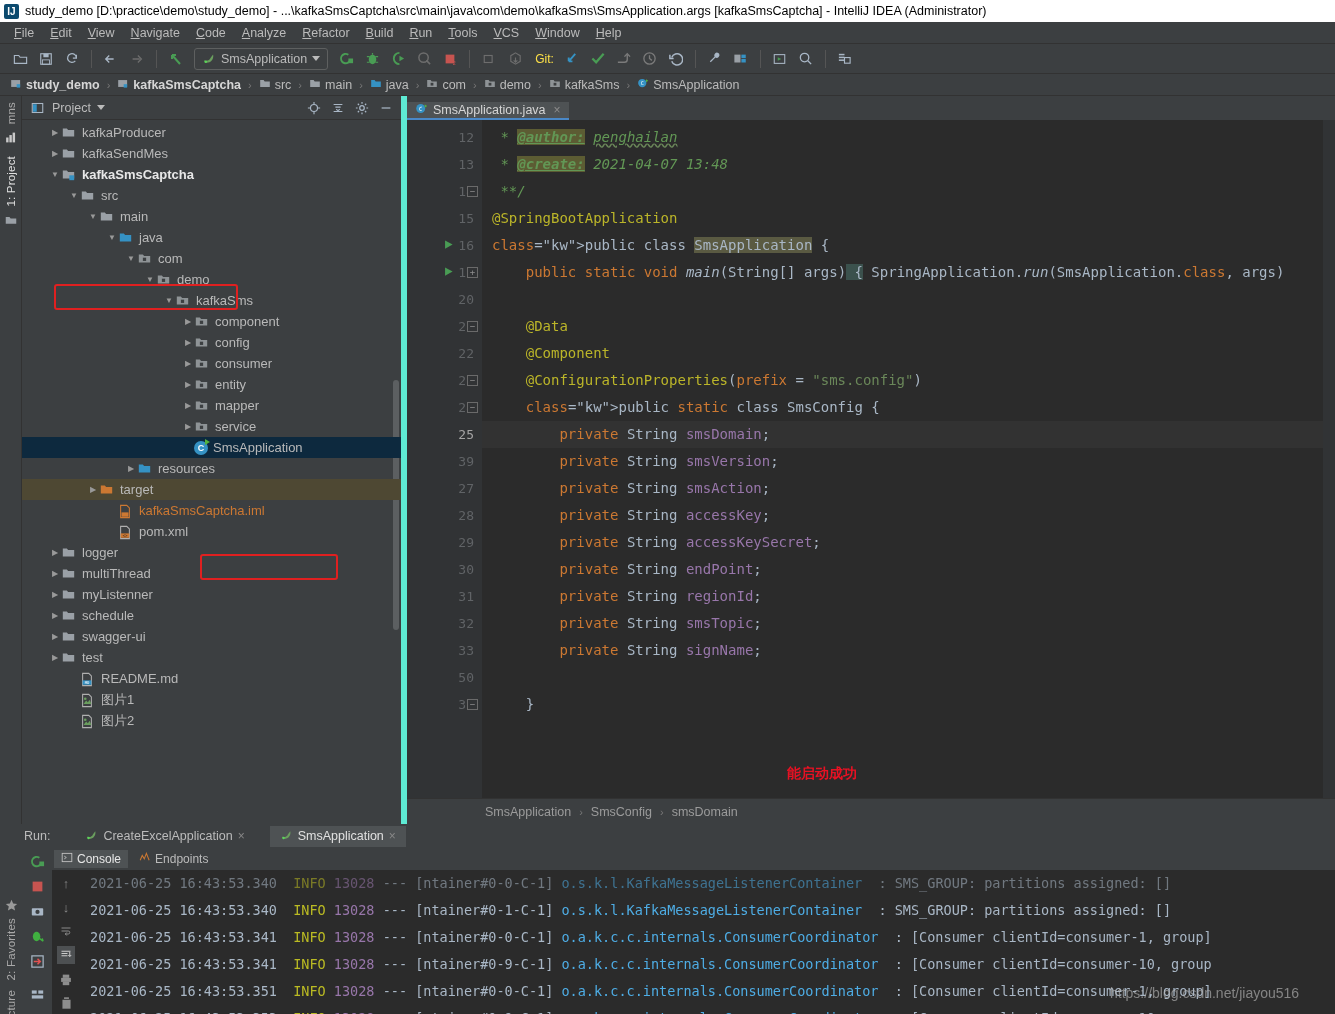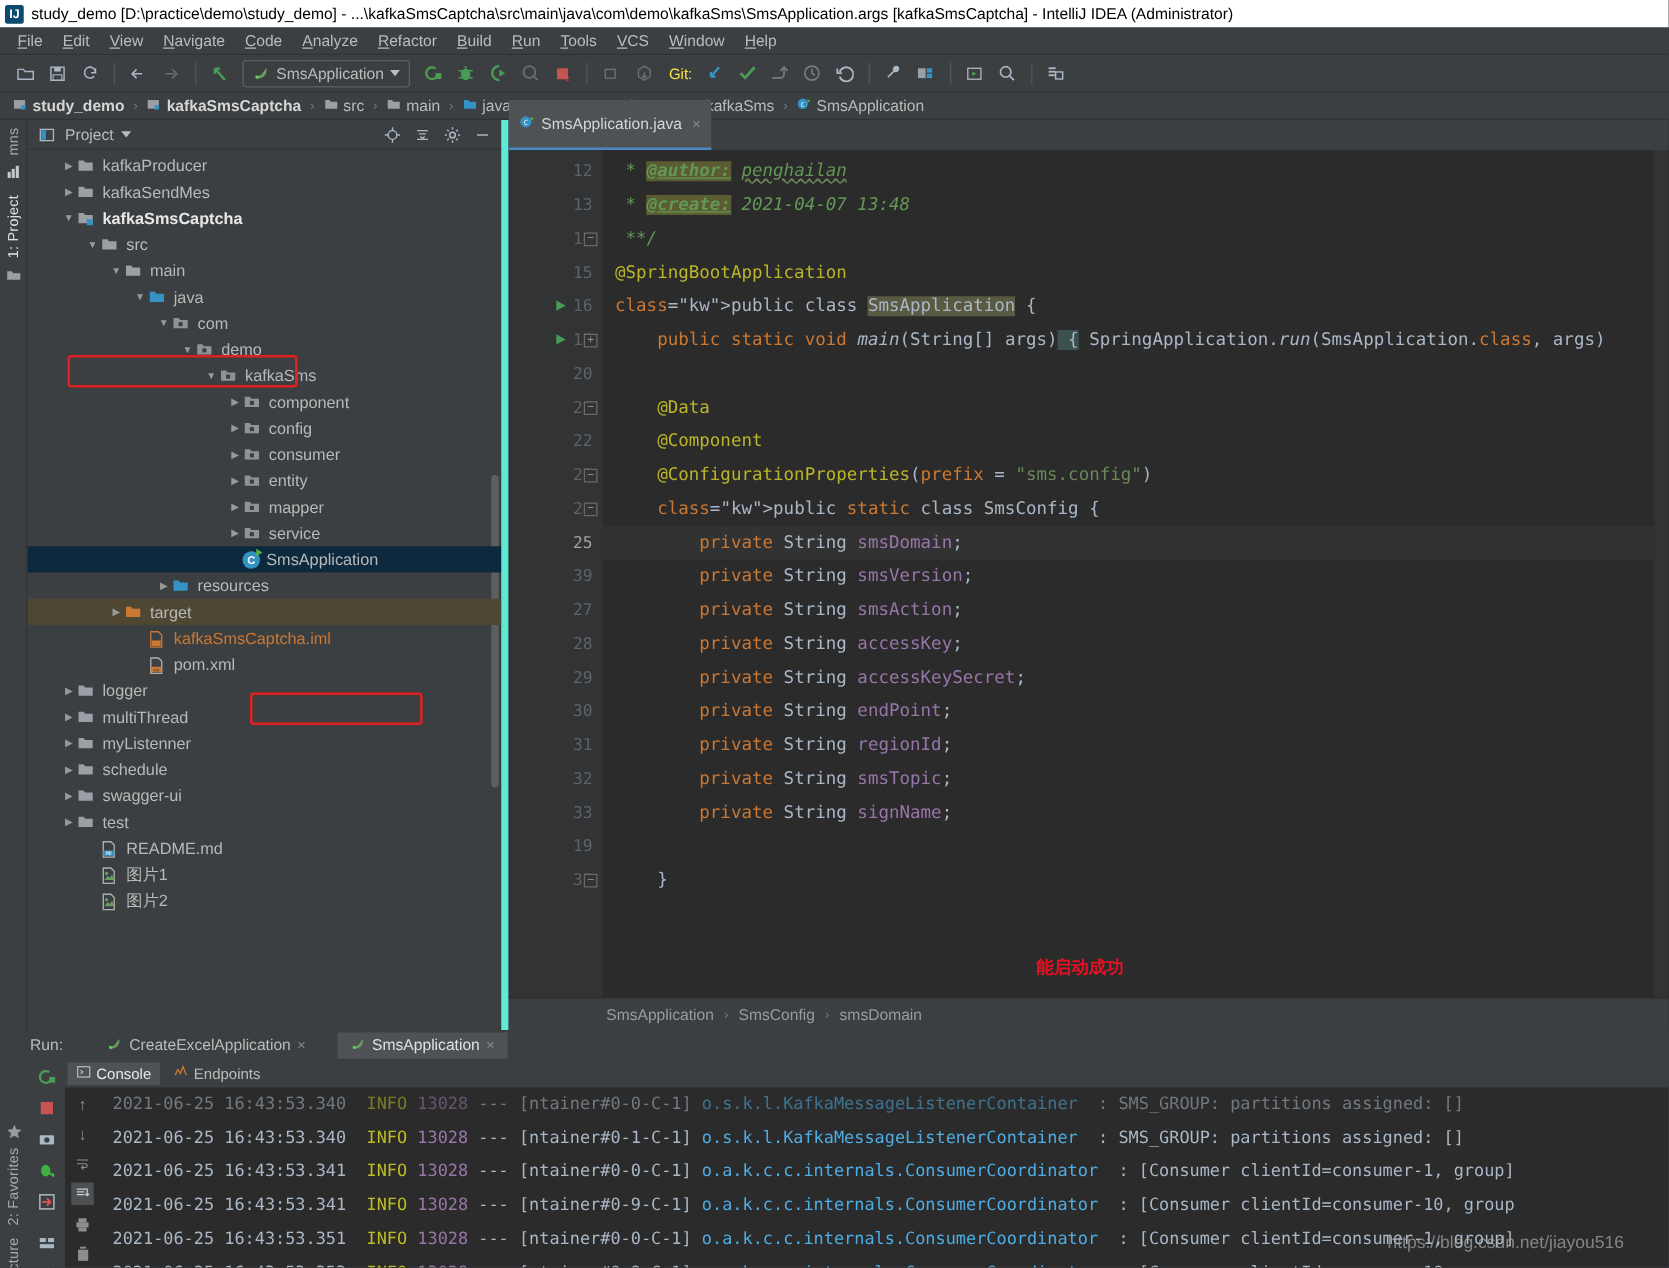--- a/index.html
+++ b/index.html
@@ -95,21 +95,21 @@
     border-left:5px solid #54b33e;border-top:3px solid transparent;border-bottom:3px solid transparent;
   }
   .txt-red{color:#cc7832;}
   .bold{font-weight:bold;color:#e8e8e8;}
   
   .redbox{ position:absolute; border:2.5px solid #e02020; border-radius:3px; pointer-events:none; }
   
   #editor-area{ flex:1; display:flex; flex-direction:column; background:#2b2b2b; min-width:0;}
   #tabbar{ height:24px;background:#3c3f41;display:flex;align-items:flex-end;}
   .etab{
-    height:40px;display:flex;align-items:center;gap:5px;padding:0 8px;
+    height:18px;display:flex;align-items:center;gap:5px;padding:0 8px;
     background:#4e5254;font-size:12.5px;color:#d5d5d5;border-bottom:2px solid #4a88c7;
   }
   .etab .x{color:#8b8b8b;font-size:12px;margin-left:3px;}
   #code-wrap{ flex:1; display:flex; position:relative; overflow:hidden; background:#2b2b2b;}
   #gutter{
     width:75px;background:#313335;flex:none;padding-top:4px;
     font-family:"DejaVu Sans Mono", monospace; font-size:13px;
   }
   .gline{height:27px;display:flex;align-items:center;justify-content:flex-end;
          padding-right:8px;color:#606366;position:relative;}
@@ -167,21 +167,21 @@
   .logline.faded{opacity:.55;}
   .lg-date{color:#a9b7c6;}
   .lg-info{color:#bbbb23;}
   .lg-pid{color:#9876aa;}
   .lg-dash{color:#a9b7c6;}
   .lg-thread{color:#a9b7c6;}
   .lg-logger{color:#4eade5;}
   .lg-msg{color:#a9b7c6;}
   
   #annotation-cn{
-    position:absolute;left:829px;top:765px;color:#e81123;font-size:14px;font-weight:bold;
+    position:absolute;left:787px;top:765px;color:#e81123;font-size:14px;font-weight:bold;
     font-family:Liberation Mono, monospace;
   }
   #watermark{
     position:absolute;left:1110px;top:985px;color:#b4b4b4;opacity:.65;
     font-size:14px;font-family:"Liberation Sans",sans-serif;white-space:nowrap;
   }
   #vscroll-tree{position:absolute;right:2px;top:260px;width:6px;height:250px;background:#5c5f61;border-radius:3px;}
   #vscroll-code{position:absolute;right:0;top:0;width:12px;height:100%;background:#313335;}
 </style>
 </head>
@@ -793,21 +793,21 @@
           <div class="gline">
             <span>31</span>
           </div>
           <div class="gline">
             <span>32</span>
           </div>
           <div class="gline">
             <span>33</span>
           </div>
           <div class="gline">
-            <span>19</span>
+            <span>50</span>
           </div>
           <div class="gline">
             <span>35</span>
             <span class="fold">−</span>
           </div>
         </div>
       <div id="code"><div class="cline"><span class="cmt"> * </span><span class="cmt-tag">@author:</span><span class="cmt-val"> <span class="typo">penghailan</span></span></div><div class="cline"><span class="cmt"> * </span><span class="cmt-tag">@create:</span><span class="cmt-val"> 2021-04-07 13:48</span></div><div class="cline"><span class="cmt"> **/</span></div><div class="cline"><span class="anno">@SpringBootApplication</span></div><div class="cline"><span <span="" class="kw">class</span>="kw"&gt;public class <span class="sel-id">SmsApplication</span> {</div><div class="cline">    <span class="kw">public</span> <span class="kw">static</span> <span class="kw">void</span> <span class="mth">main</span>(String[] args)<span class="brace-hl"> {</span> SpringApplication.<span class="mth">run</span>(SmsApplication.<span class="kw">class</span>, args)</div><div class="cline"></div><div class="cline"><span class="anno">    @Data</span></div><div class="cline"><span class="anno">    @Component</span></div><div class="cline">    <span class="anno">@ConfigurationProperties</span>(<span class="kw">prefix</span> = <span class="str">"sms.config"</span>)</div><div class="cline">    <span <span="" class="kw">class</span>="kw"&gt;public <span class="kw">static</span> class SmsConfig {</div><div class="cline hl">        <span class="kw">private</span> String <span class="fld">smsDomain</span>;</div><div class="cline">        <span class="kw">private</span> String <span class="fld">smsVersion</span>;</div><div class="cline">        <span class="kw">private</span> String <span class="fld">smsAction</span>;</div><div class="cline">        <span class="kw">private</span> String <span class="fld">accessKey</span>;</div><div class="cline">        <span class="kw">private</span> String <span class="fld">accessKeySecret</span>;</div><div class="cline">        <span class="kw">private</span> String <span class="fld">endPoint</span>;</div><div class="cline">        <span class="kw">private</span> String <span class="fld">regionId</span>;</div><div class="cline">        <span class="kw">private</span> String <span class="fld">smsTopic</span>;</div><div class="cline">        <span class="kw">private</span> String <span class="fld">signName</span>;</div><div class="cline"></div><div class="cline">    }</div></div>
       <div id="vscroll-code"></div>
     </div>
     <div id="bcbar">

